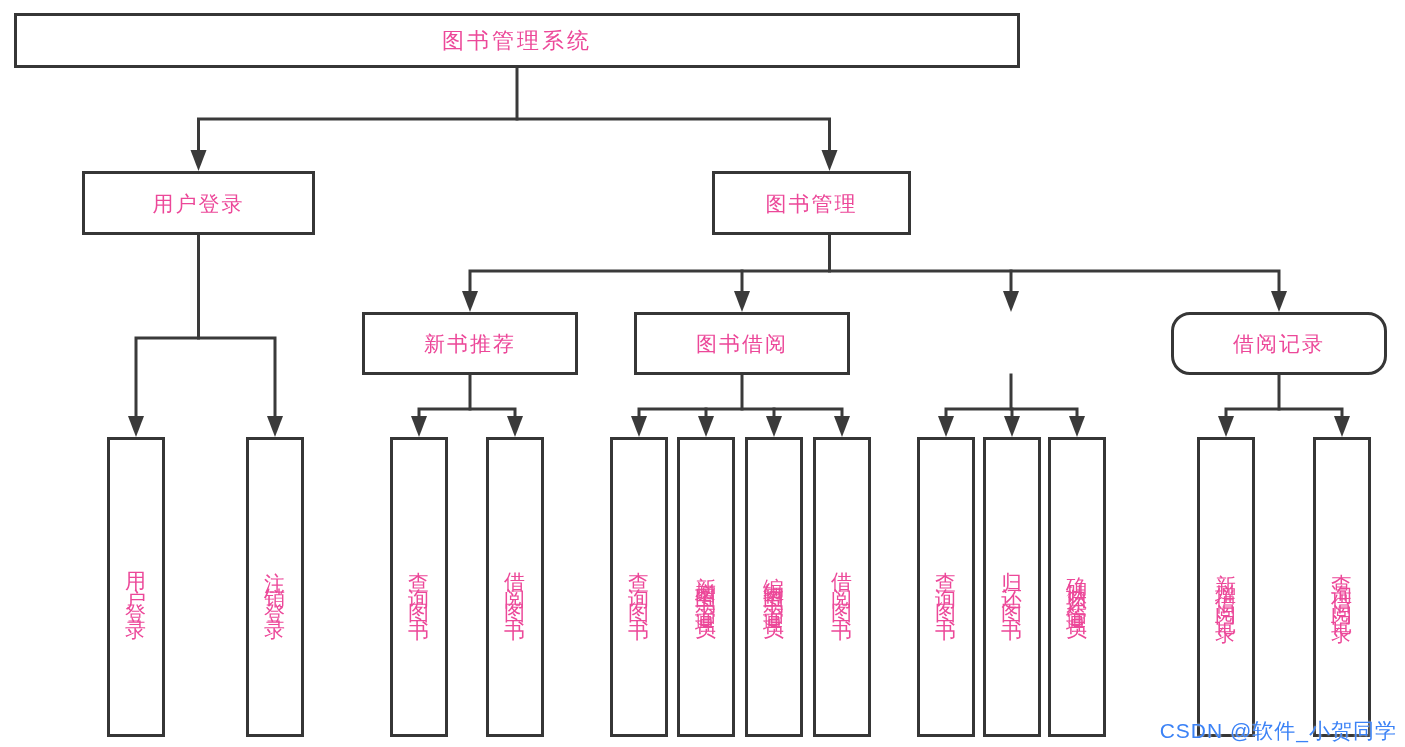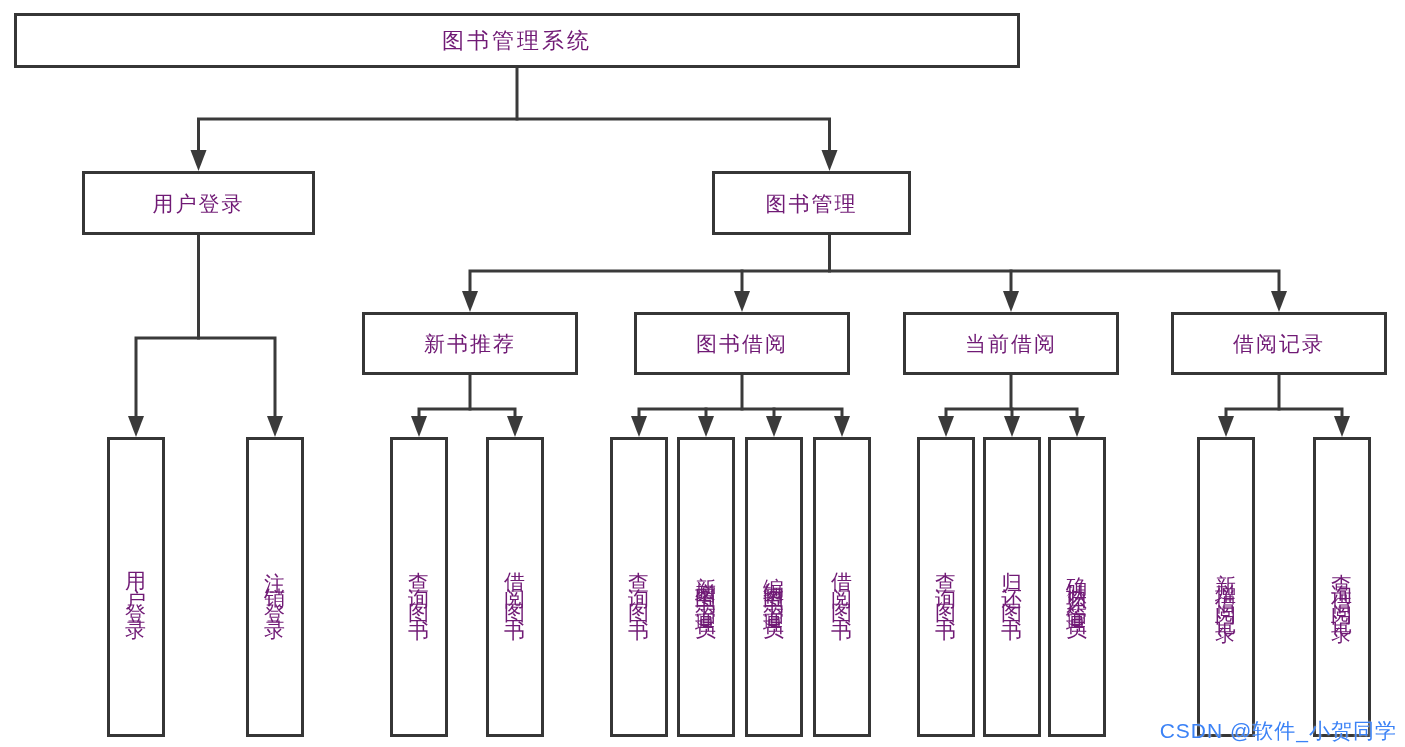--- a/index.html
+++ b/index.html
@@ -14,21 +14,21 @@
   .connectors {
     position: absolute;
     left: 0; top: 0;
     width: 1405px; height: 747px;
   }
   .box {
     position: absolute;
     box-sizing: border-box;
     border: 3px solid #363636;
     background: #ffffff;
-    color: #701a75;
+    color: #ec4899;
     display: flex;
     align-items: center;
     justify-content: center;
     line-height: 1;
     font-size: 21px;
     letter-spacing: 2px;
     white-space: nowrap;
   }
   .root { font-size: 22px; letter-spacing: 3px; }
   .vbox {
@@ -106,22 +106,21 @@
     </g>
   </svg>
 
   <div class="box root" style="left:14px; top:13px; width:1006px; height:55px;">图书管理系统</div>
 
   <div class="box" style="left:82px; top:171px; width:233px; height:64px;">用户登录</div>
   <div class="box" style="left:712px; top:171px; width:199px; height:64px;">图书管理</div>
 
   <div class="box" style="left:634px; top:312px; width:216px; height:63px;">图书借阅</div>
   <div class="box" style="left:362px; top:312px; width:216px; height:63px;">新书推荐</div>
-  <div class="box" style="left:903px; top:312px; width:216px; height:63px;">当前借阅</div>
-  <div class="box" style="left:1171px; top:312px; width:216px; height:63px;">借阅记录</div>
+  <div class="box" style="left:1171px; top:312px; width:216px; height:63px;border-radius:19px;">借阅记录</div>
 
   <div class="box vbox ls-4" style="left:107px; top:437px; width:58px; height:300px;">用户登录</div>
   <div class="box vbox ls-4" style="left:246px; top:437px; width:58px; height:300px;">注销登录</div>
 
   <div class="box vbox ls-4" style="left:390px; top:437px; width:58px; height:300px;">查询图书</div>
   <div class="box vbox ls-4" style="left:486px; top:437px; width:58px; height:300px;">借阅图书</div>
 
   <div class="box vbox ls-4" style="left:610px; top:437px; width:58px; height:300px;">查询图书</div>
   <div class="box vbox ls-9" style="left:677px; top:437px; width:58px; height:300px;">新增图书（管理员）</div>
   <div class="box vbox ls-9" style="left:745px; top:437px; width:58px; height:300px;">编辑图书（管理员）</div>

